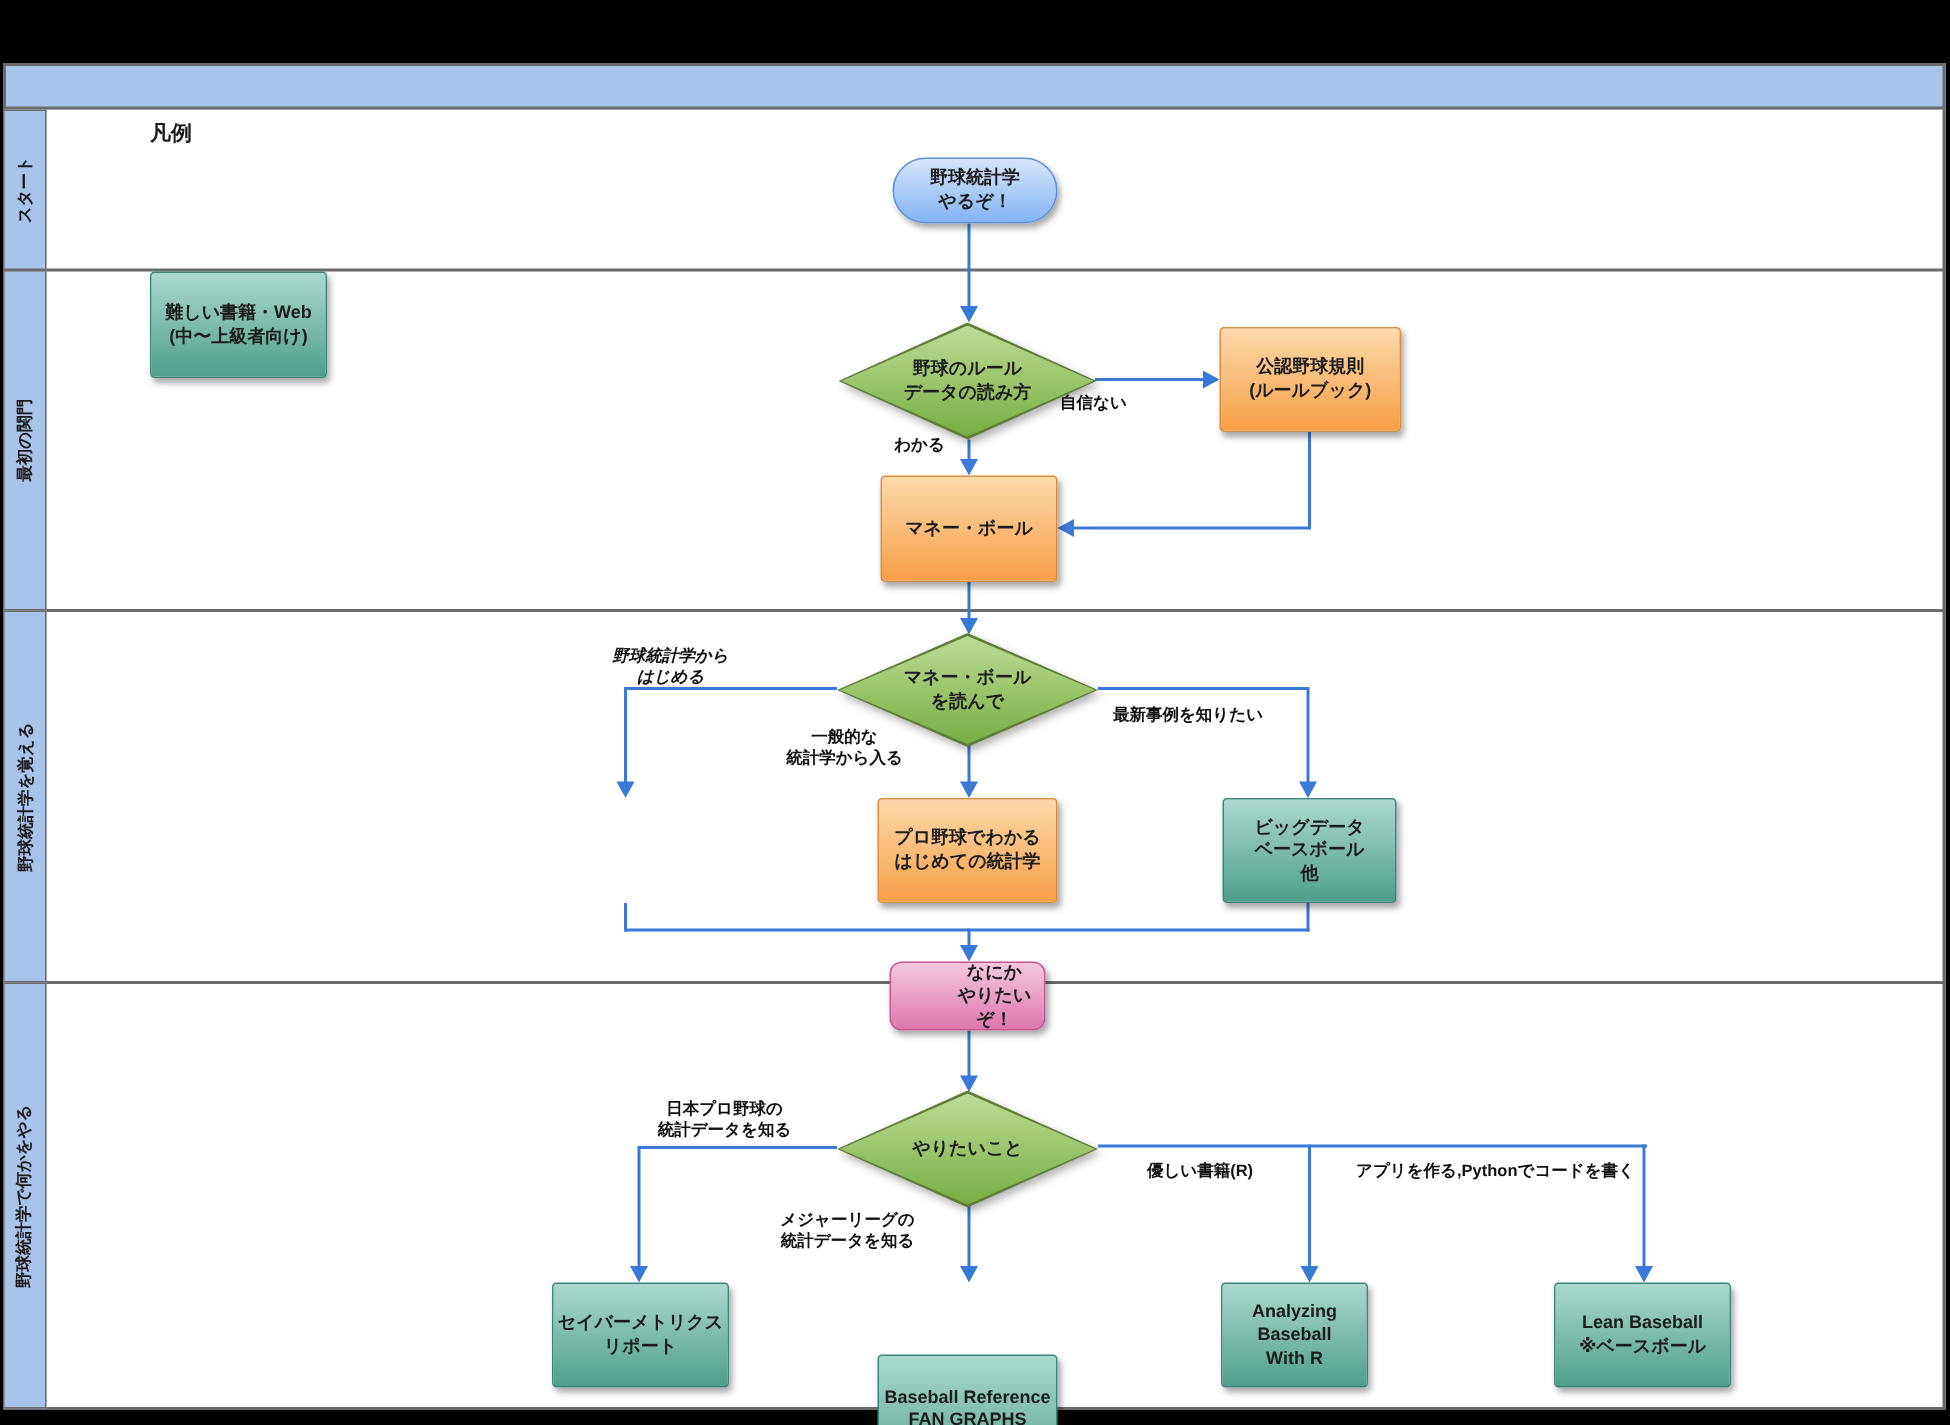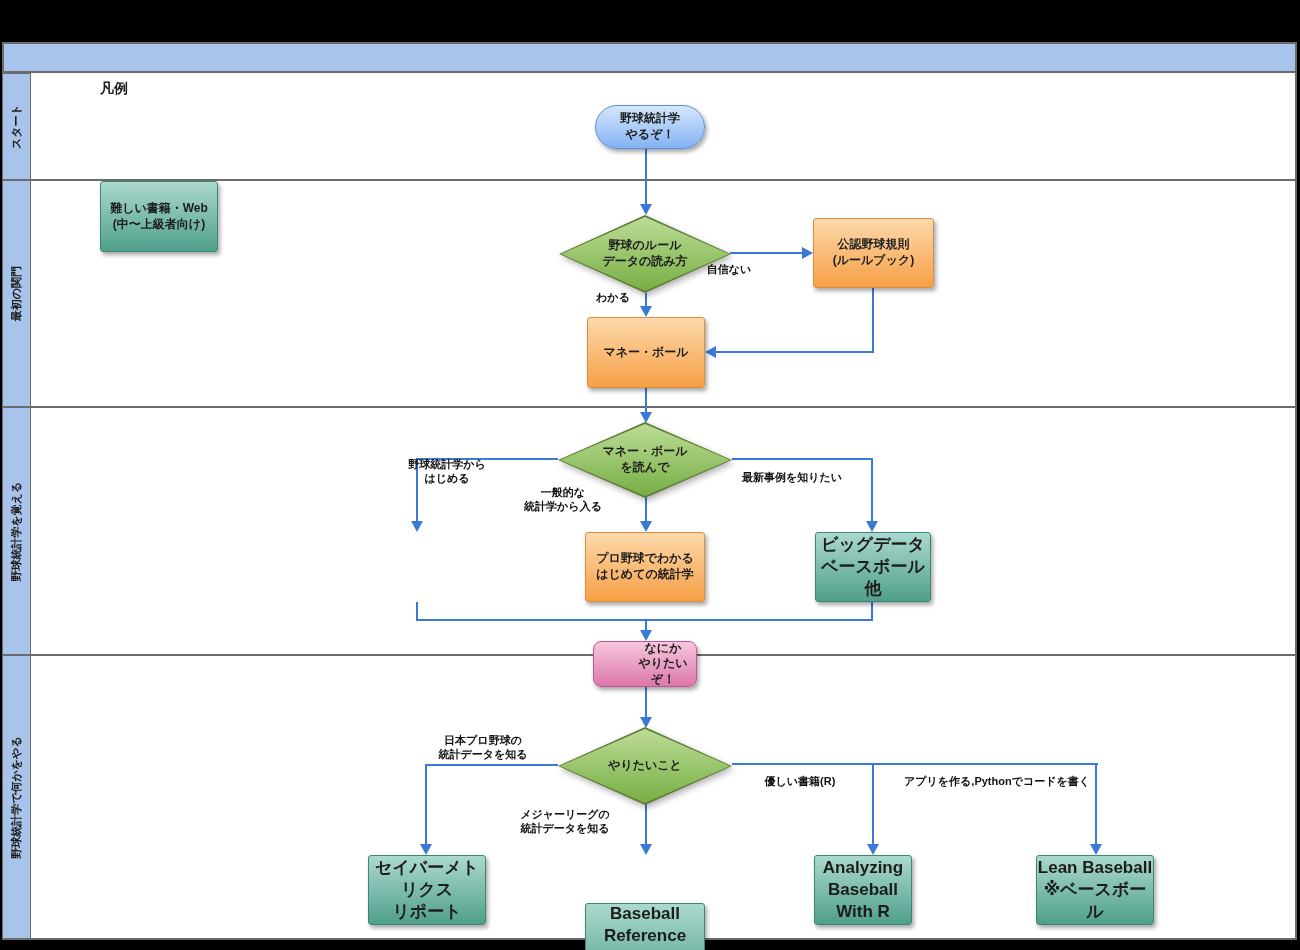--- a/index.html
+++ b/index.html
@@ -26,21 +26,21 @@
   .nowrap{white-space:nowrap;}
 
   
   .node{position:absolute;box-sizing:border-box;display:flex;align-items:center;justify-content:center;
         text-align:center;white-space:pre-line;font-size:12px;font-weight:bold;line-height:1.3;
         border-radius:3px;box-shadow:2px 3px 4px rgba(0,0,0,.35);z-index:5;color:#1c1c1c;}
   .orange{background:linear-gradient(#fcd9ab,#f79f46);border:1.5px solid #d78f42;}
   .teal{background:linear-gradient(#abd9ce,#4f9f8b);border:1.5px solid #3d8576;}
   .bluepill{background:linear-gradient(#d6e6fb,#83b3f4);border:1.5px solid #5d8fd8;border-radius:22px;}
   .pink{background:linear-gradient(#f6c7dd,#dc78ab);border:1.5px solid #c25690;border-radius:8px;padding-left:36px;}
-  .small{font-size:17px;}
+  .small{font-size:12px;}
   .diamond{position:absolute;z-index:5;filter:drop-shadow(2px 3px 3px rgba(0,0,0,.3));}
   .diamond .edge-shape{position:absolute;inset:0;background:#5f7d36;
         clip-path:polygon(50% 0,100% 50%,50% 100%,0 50%);}
   .diamond .fill{position:absolute;inset:2px;background:linear-gradient(#bcdc96,#78ae44);
         clip-path:polygon(50% 0,100% 50%,50% 100%,0 50%);}
   .diamond .dlabel{position:absolute;inset:0;display:flex;align-items:center;justify-content:center;
         text-align:center;white-space:pre-line;font-size:12px;font-weight:bold;line-height:1.3;color:#1c1c1c;}
   .legend-title{position:absolute;font-size:14px;font-weight:bold;z-index:5;color:#1a1a1a;}
 </style>
 </head>
@@ -86,21 +86,21 @@
   <div class="v" style="left:872px;top:288px;height:64px;"></div>
   <div class="h" style="left:716px;top:351px;width:158px;"></div>
   <div class="ar ar-l" style="left:705px;top:346px;"></div>
 
   <div class="v" style="left:645px;top:388px;height:26px;"></div>
   <div class="ar ar-d" style="left:640px;top:412px;"></div>
 
   <div class="h" style="left:417px;top:458px;width:141px;"></div>
   <div class="v" style="left:416px;top:458px;height:65px;"></div>
   <div class="ar ar-d" style="left:411px;top:521px;"></div>
-  <div class="elabel" style="left:447px;top:471px;">野球統計学から
+  <div class="elabel" style="left:447px;top:445px;font-style:italic;">野球統計学から
 はじめる</div>
 
   <div class="v" style="left:645px;top:497px;height:26px;"></div>
   <div class="ar ar-d" style="left:640px;top:521px;"></div>
   <div class="elabel" style="left:563px;top:499px;">一般的な
 統計学から入る</div>
 
   <div class="h" style="left:732px;top:458px;width:140px;"></div>
   <div class="v" style="left:871px;top:458px;height:65px;"></div>
   <div class="ar ar-d" style="left:866px;top:521px;"></div>

